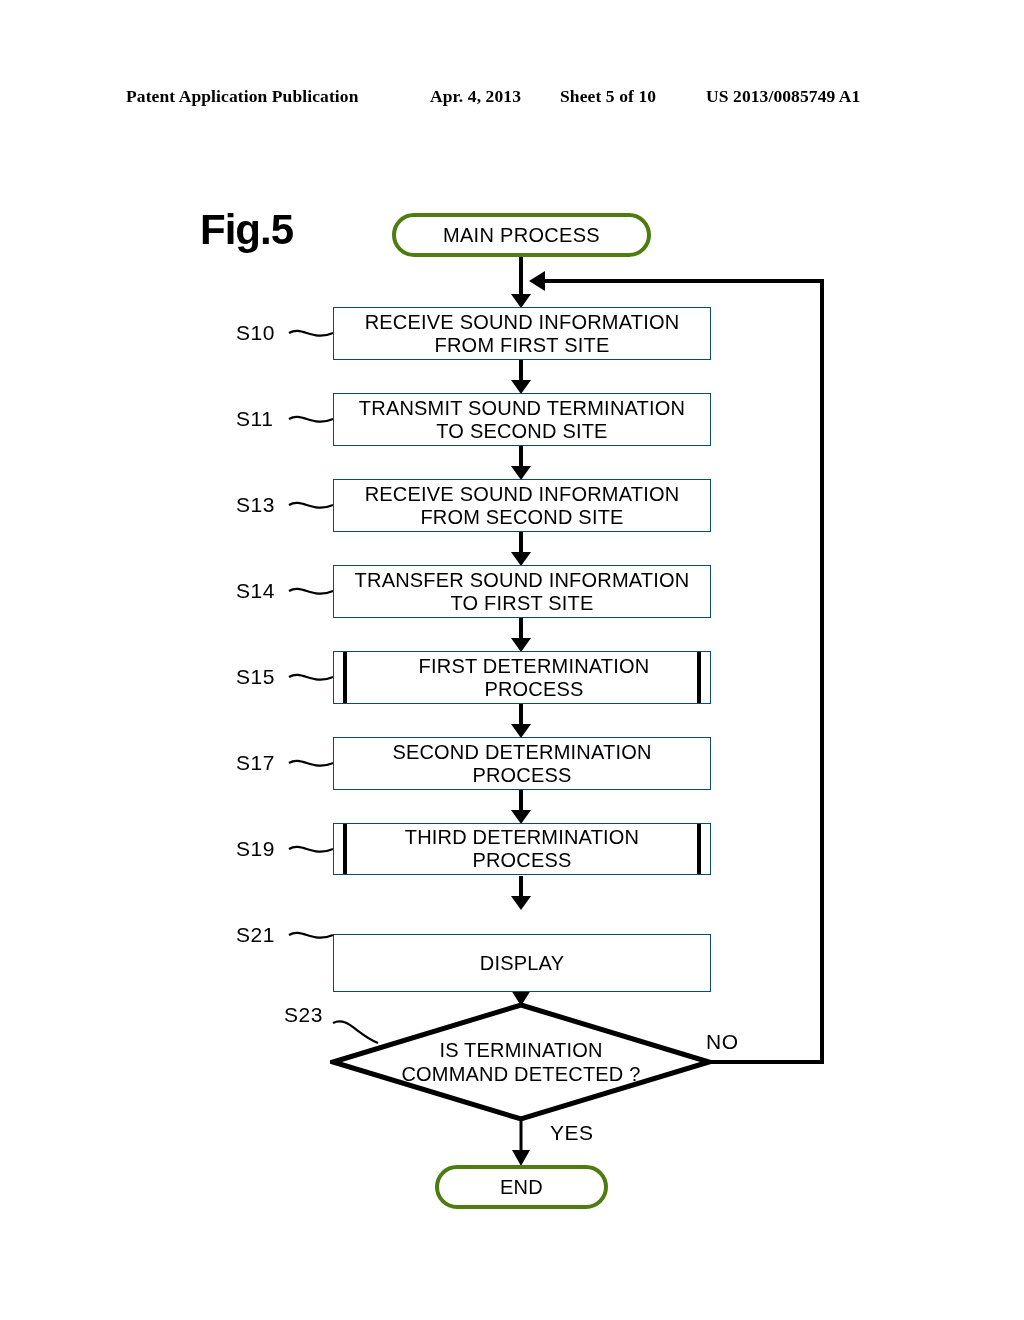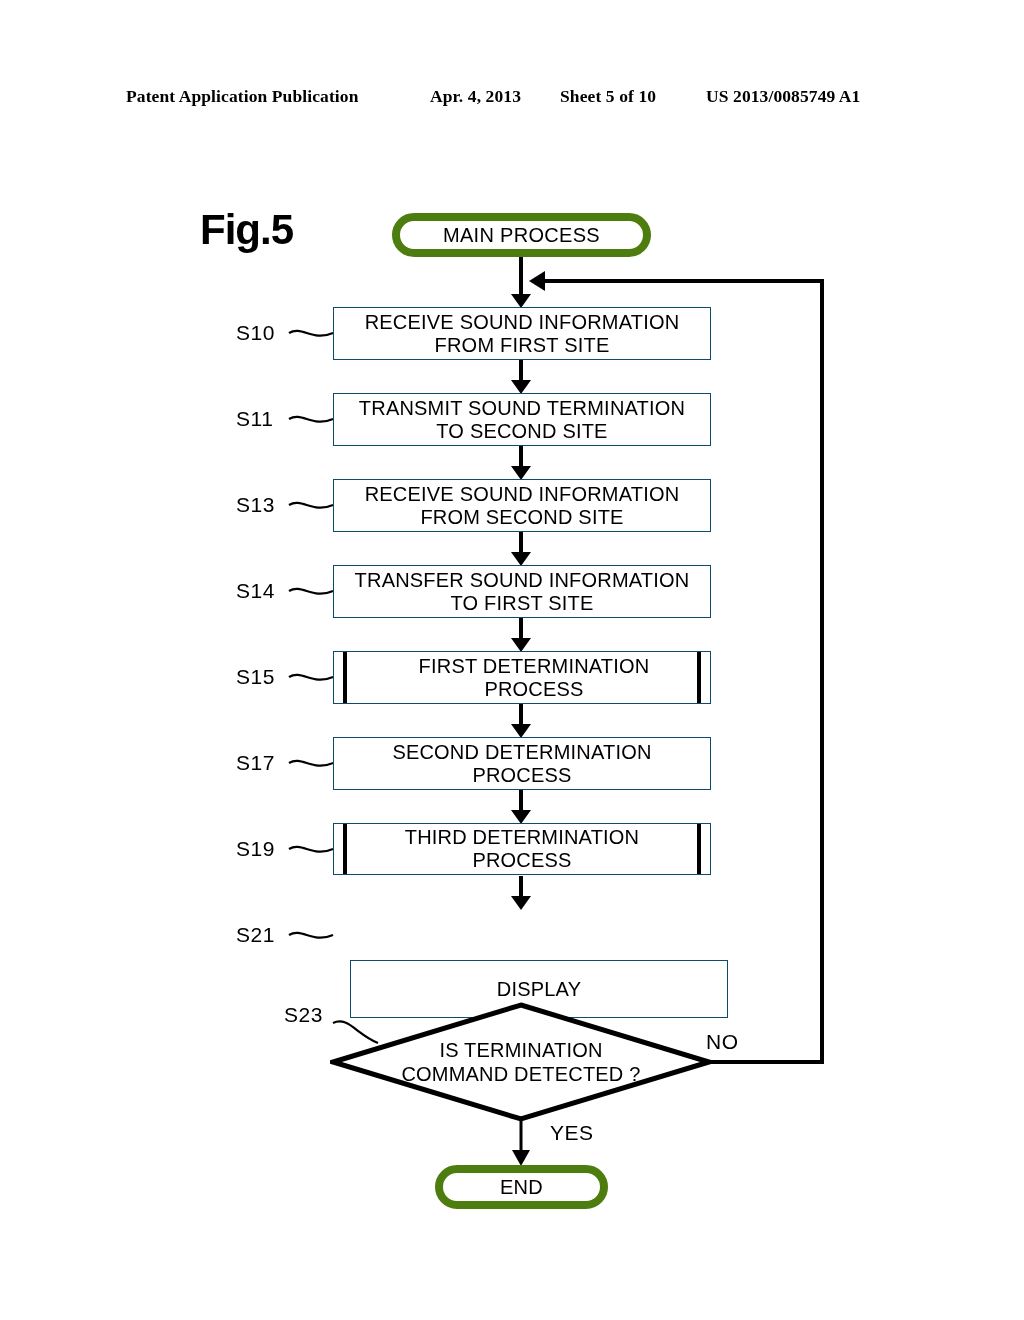--- a/index.html
+++ b/index.html
@@ -52,21 +52,21 @@
     left: 0;
     top: 0;
     width: 1024px;
     height: 1320px;
   }
 
   
   .terminal {
     position: absolute;
     box-sizing: border-box;
-    border: 8px solid #4d7c0f;
+    border: 4px solid #4d7c0f;
     border-radius: 999px;
     background: #fff;
     display: flex;
     align-items: center;
     justify-content: center;
     font-size: 20px;
     letter-spacing: 0.3px;
     white-space: nowrap;
   }
 
@@ -255,21 +255,21 @@
     </div>
   </div>
 
   <div class="process predef" style="left:333px; top:823px; width:378px; height:52px;">
     <div>
       <span class="ptext">THIRD DETERMINATION</span>
       <span class="ptext">PROCESS</span>
     </div>
   </div>
 
-  <div class="process" style="left:333px; top:960px; width:378px; height:58px;margin-left:17px;">
+  <div class="process" style="left:333px; top:934px; width:378px; height:58px;">
     <div>
       <span class="ptext">DISPLAY</span>
     </div>
   </div>
 
   <div class="decision" style="left:330px; top:1002px; width:382px; height:120px;">
     <svg width="382" height="120" viewBox="0 0 382 120">
       <polygon points="191,3 379,60 191,117 3,60" fill="#fff" stroke="#000" stroke-width="5"></polygon>
     </svg>
     <div class="dtext">

